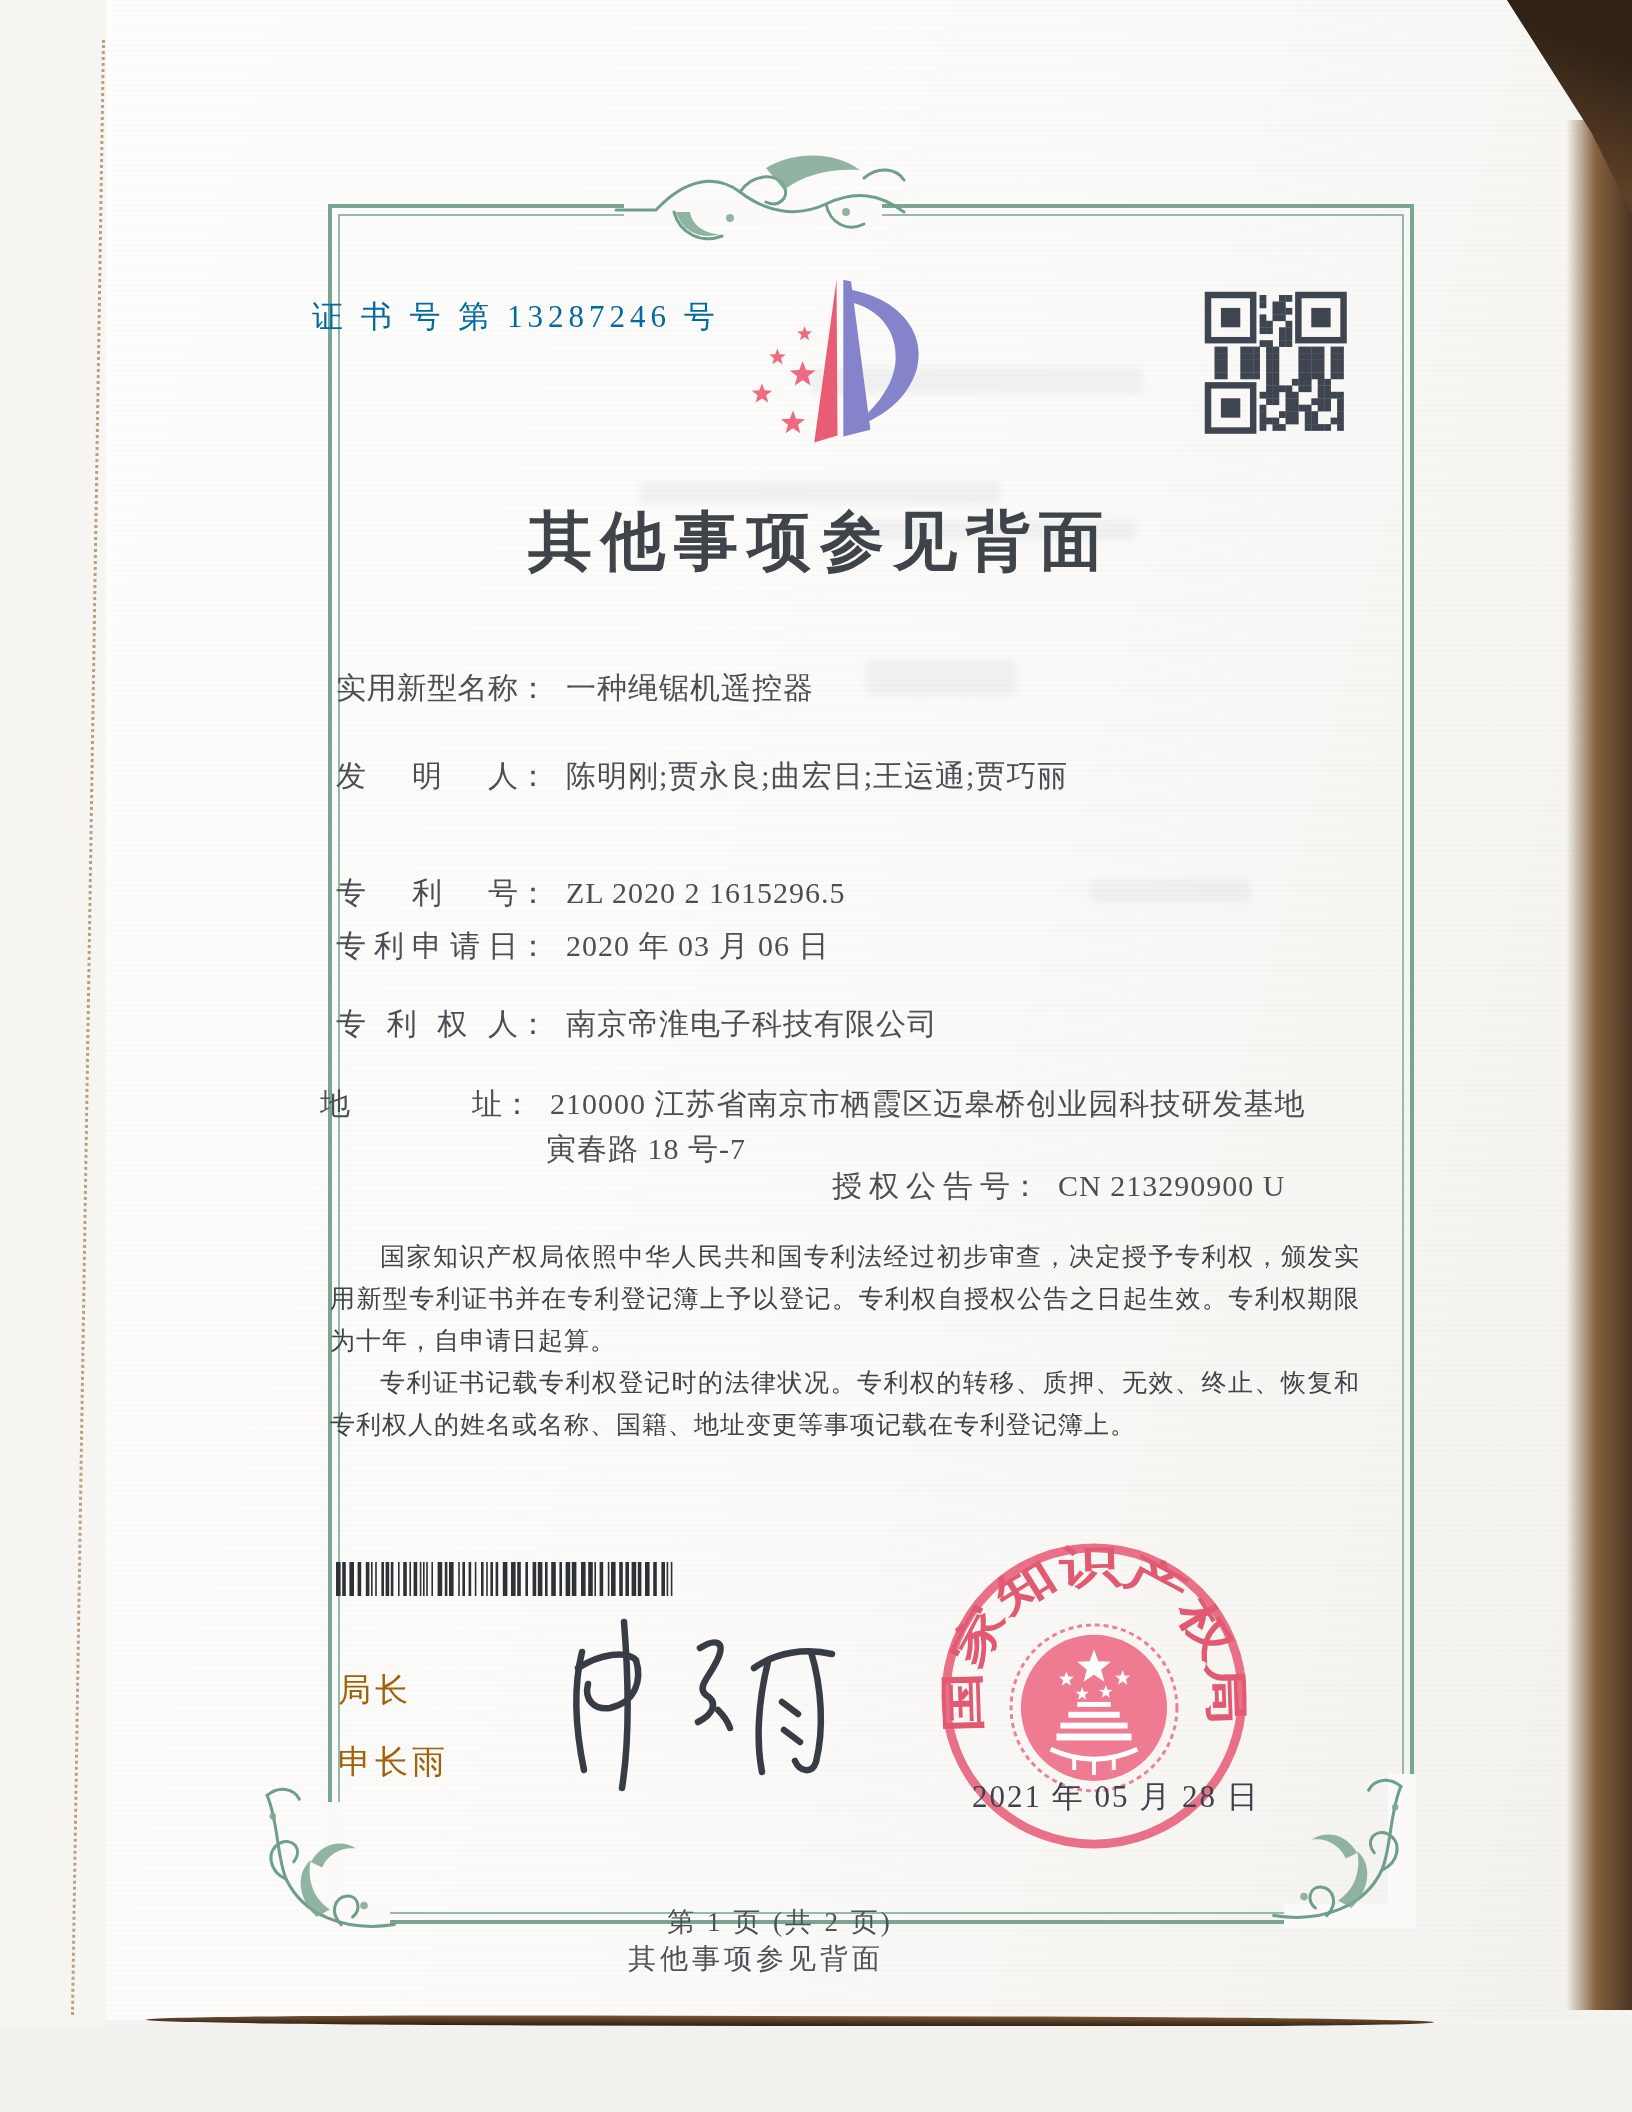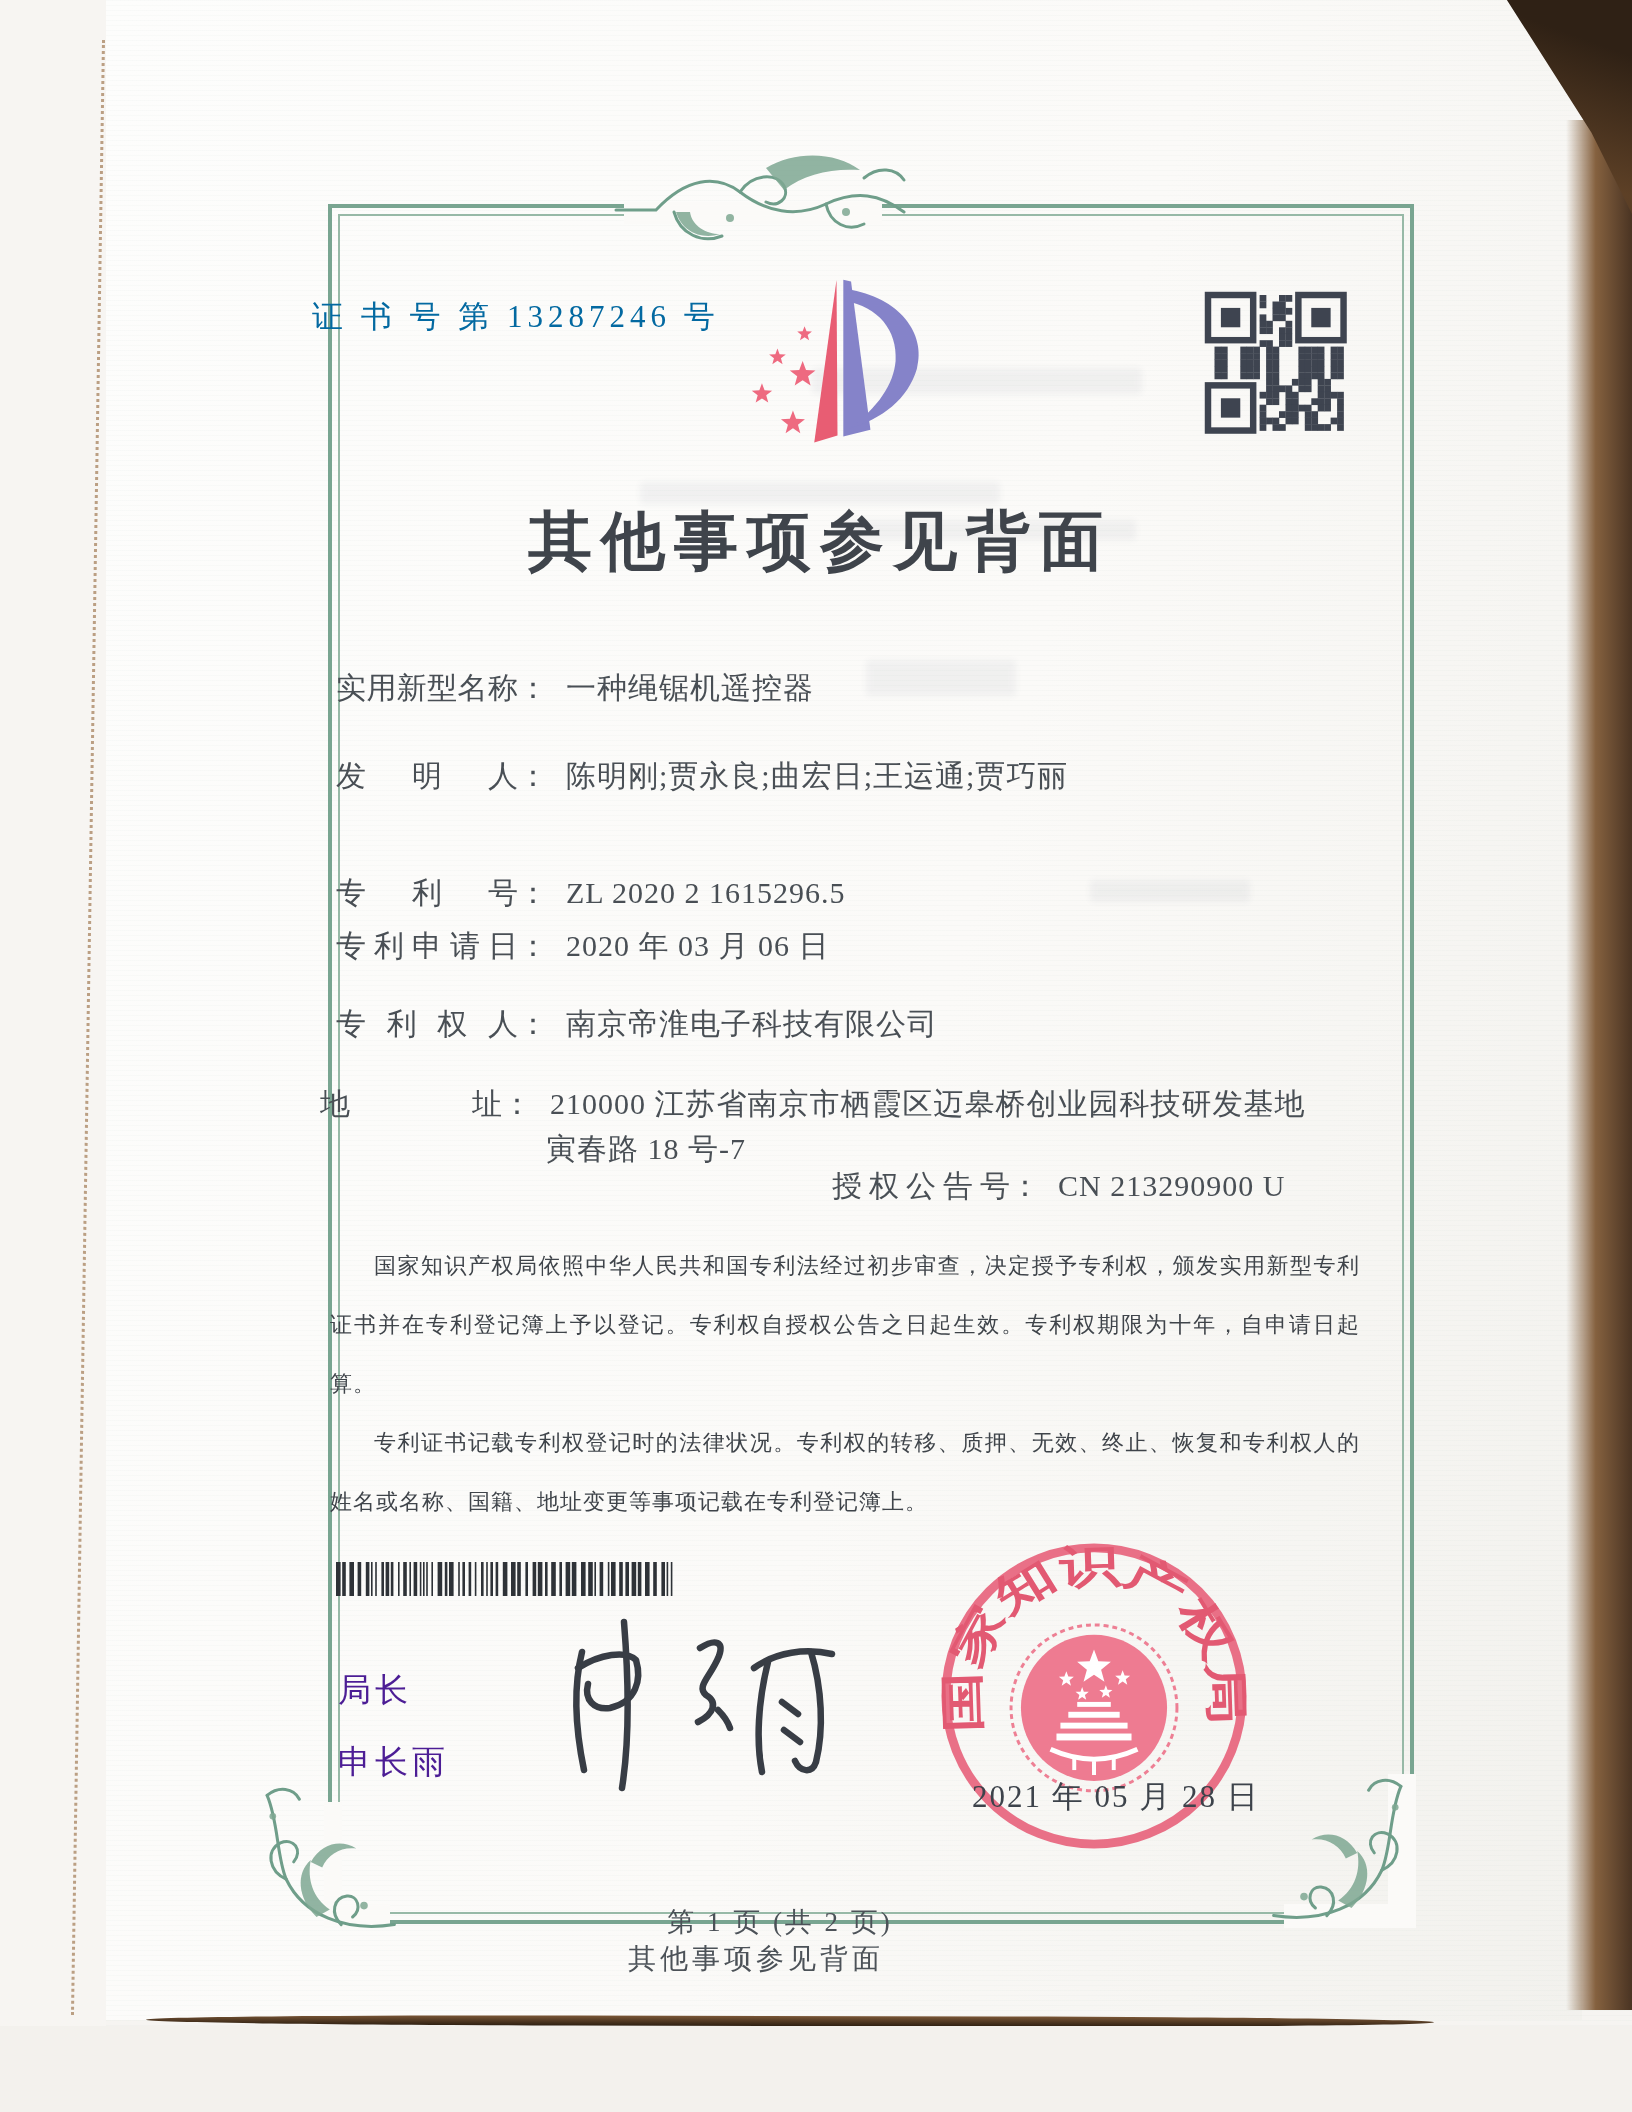--- a/index.html
+++ b/index.html
@@ -30,24 +30,24 @@
   .patch{position:absolute;background:#fbfaf8;}
   .orn{position:absolute;}
   
   .t{position:absolute;color:#44494f;white-space:nowrap;}
   .certno{font-size:31px;letter-spacing:5px;color:#0369a1;}
   .title{font-size:64px;font-weight:600;letter-spacing:9px;color:#3f444b;text-align:center;}
   .row{font-size:30px;color:#494f55;}
   .lbl{display:inline-block;width:182px;text-align:justify;text-align-last:justify;vertical-align:top;}
   .colon{display:inline-block;margin-right:18px;}
   .val{letter-spacing:1px;}
-  .paras{position:absolute;left:330px;top:1236px;width:1030px;font-size:22px;
-    line-height:59px;color:#3f444a;letter-spacing:1px;text-align:justify;}
+  .paras{position:absolute;left:330px;top:1236px;width:1030px;font-size:25px;
+    line-height:42px;color:#3f444a;letter-spacing:1px;text-align:justify;}
   .paras p{margin:0;text-indent:2em;}
-  .sig{font-size:33px;color:#4c1d95;letter-spacing:4px;}
+  .sig{font-size:33px;color:#a16207;letter-spacing:4px;}
   .sealdate{font-size:31px;color:#3d434b;letter-spacing:2px;z-index:6;}
   .pagenum{font-size:27px;letter-spacing:3px;color:#4c5258;text-align:center;margin-top:40px;}
   .backnote{font-size:28px;letter-spacing:4px;color:#4c5258;text-align:center;
     font-family:"Liberation Serif",serif;font-style:italic;}
   svg{position:absolute;overflow:visible;}
 </style>
 </head>
 <body>
 
 <div id="photo">

